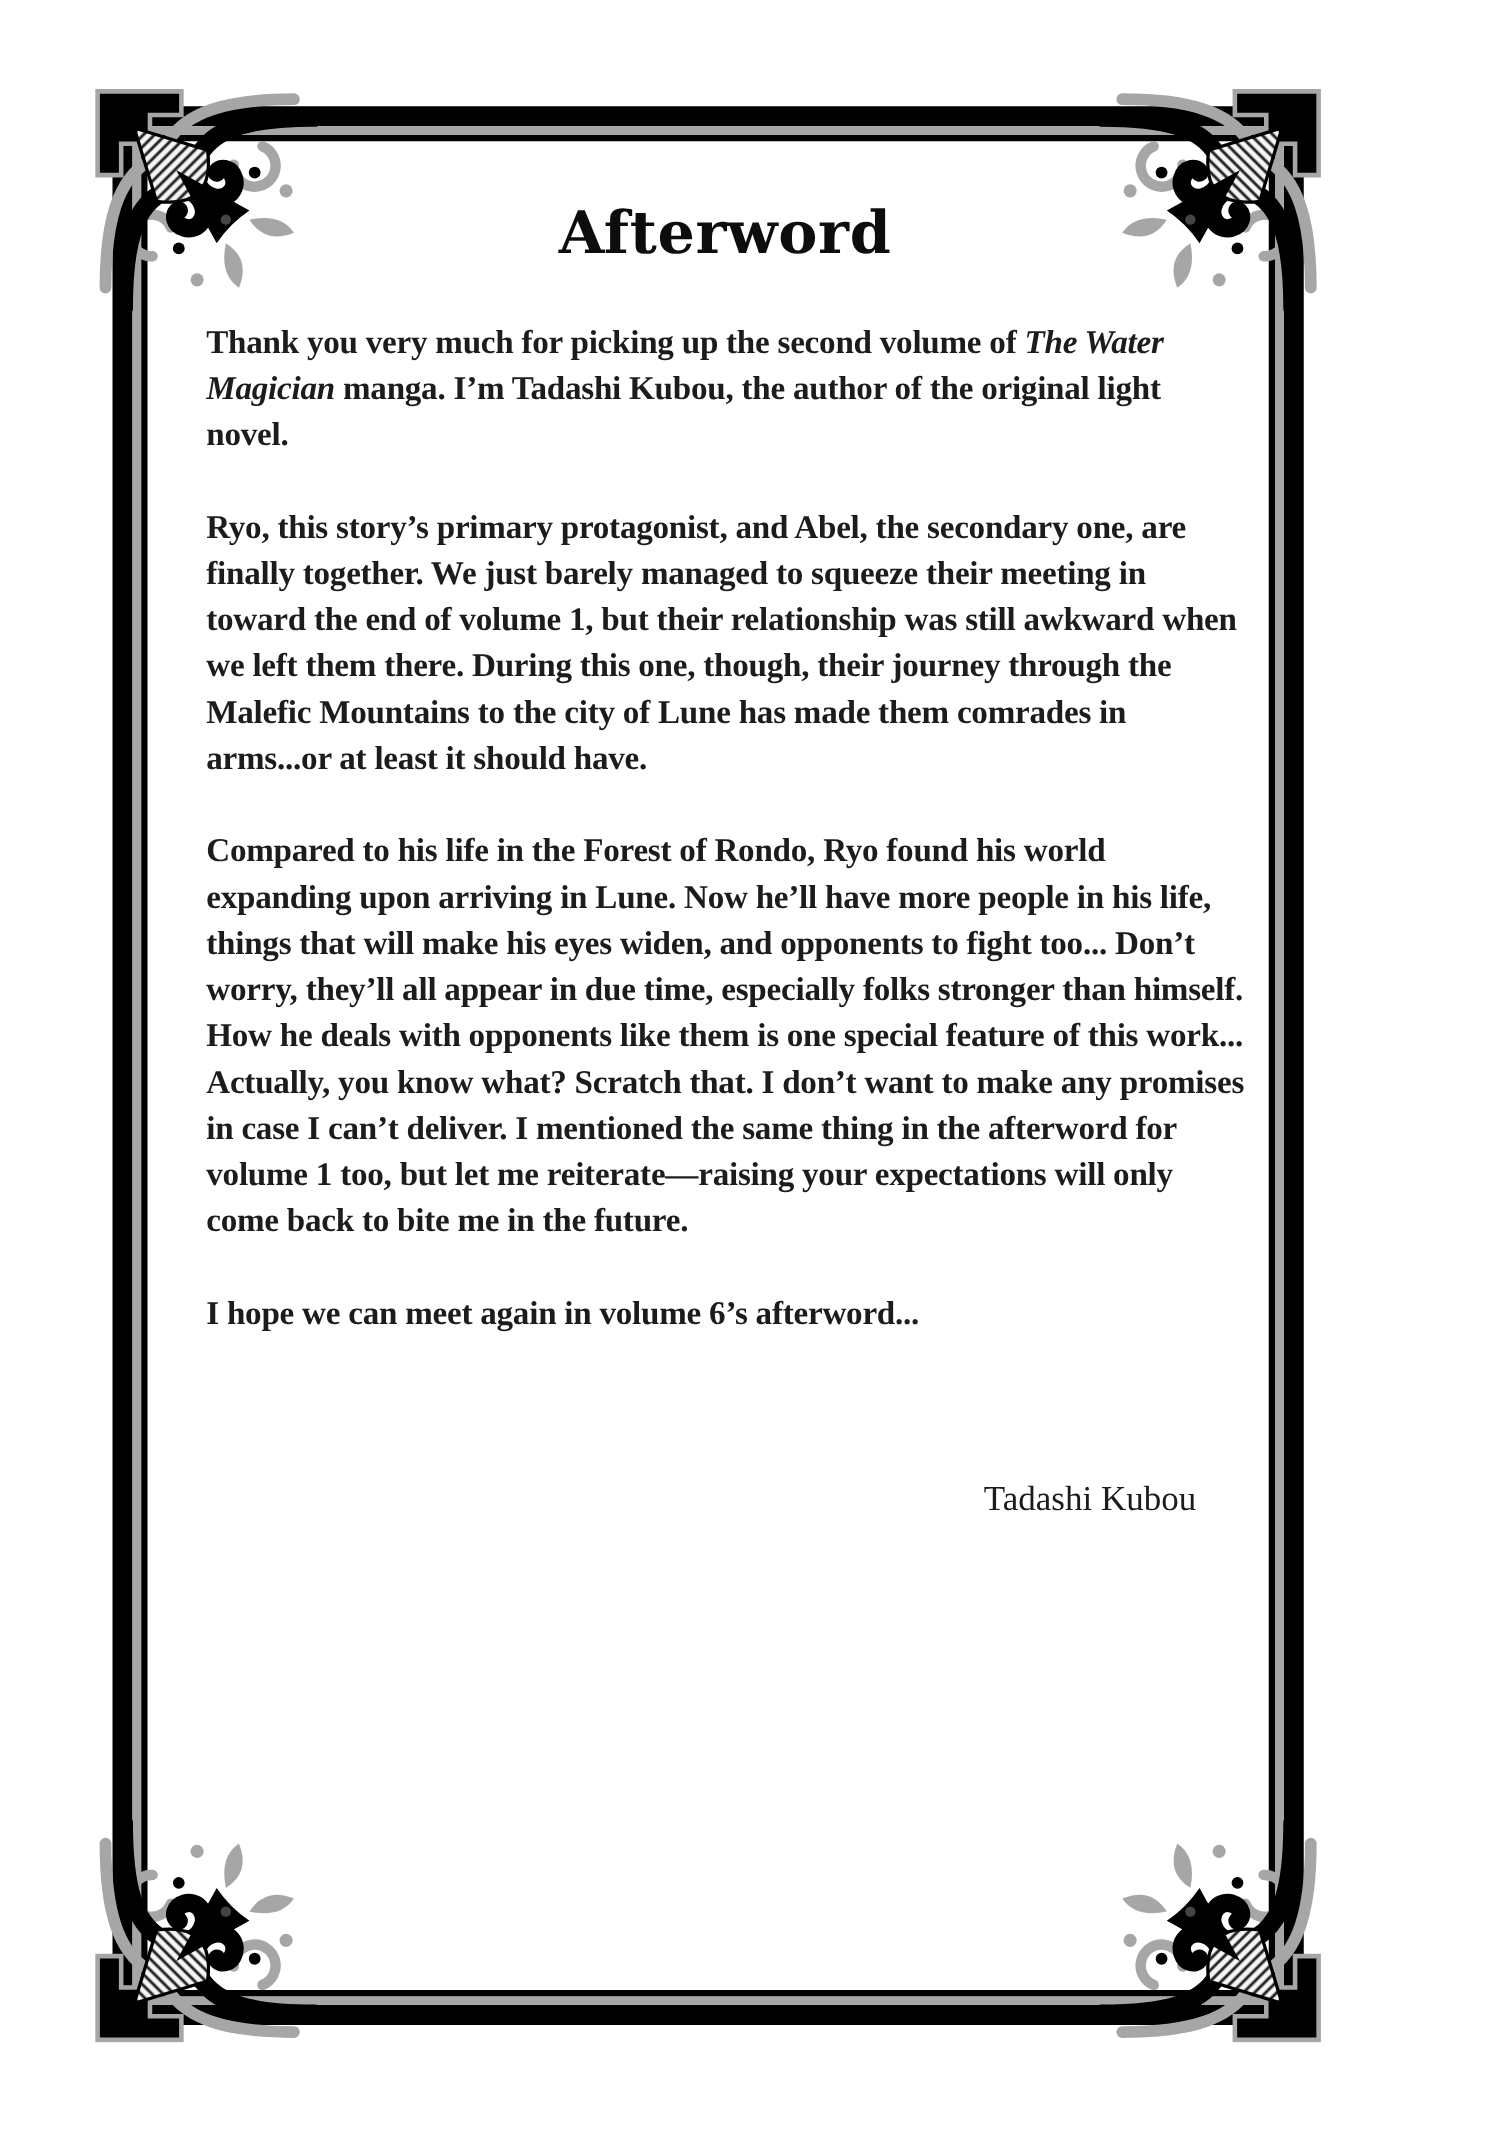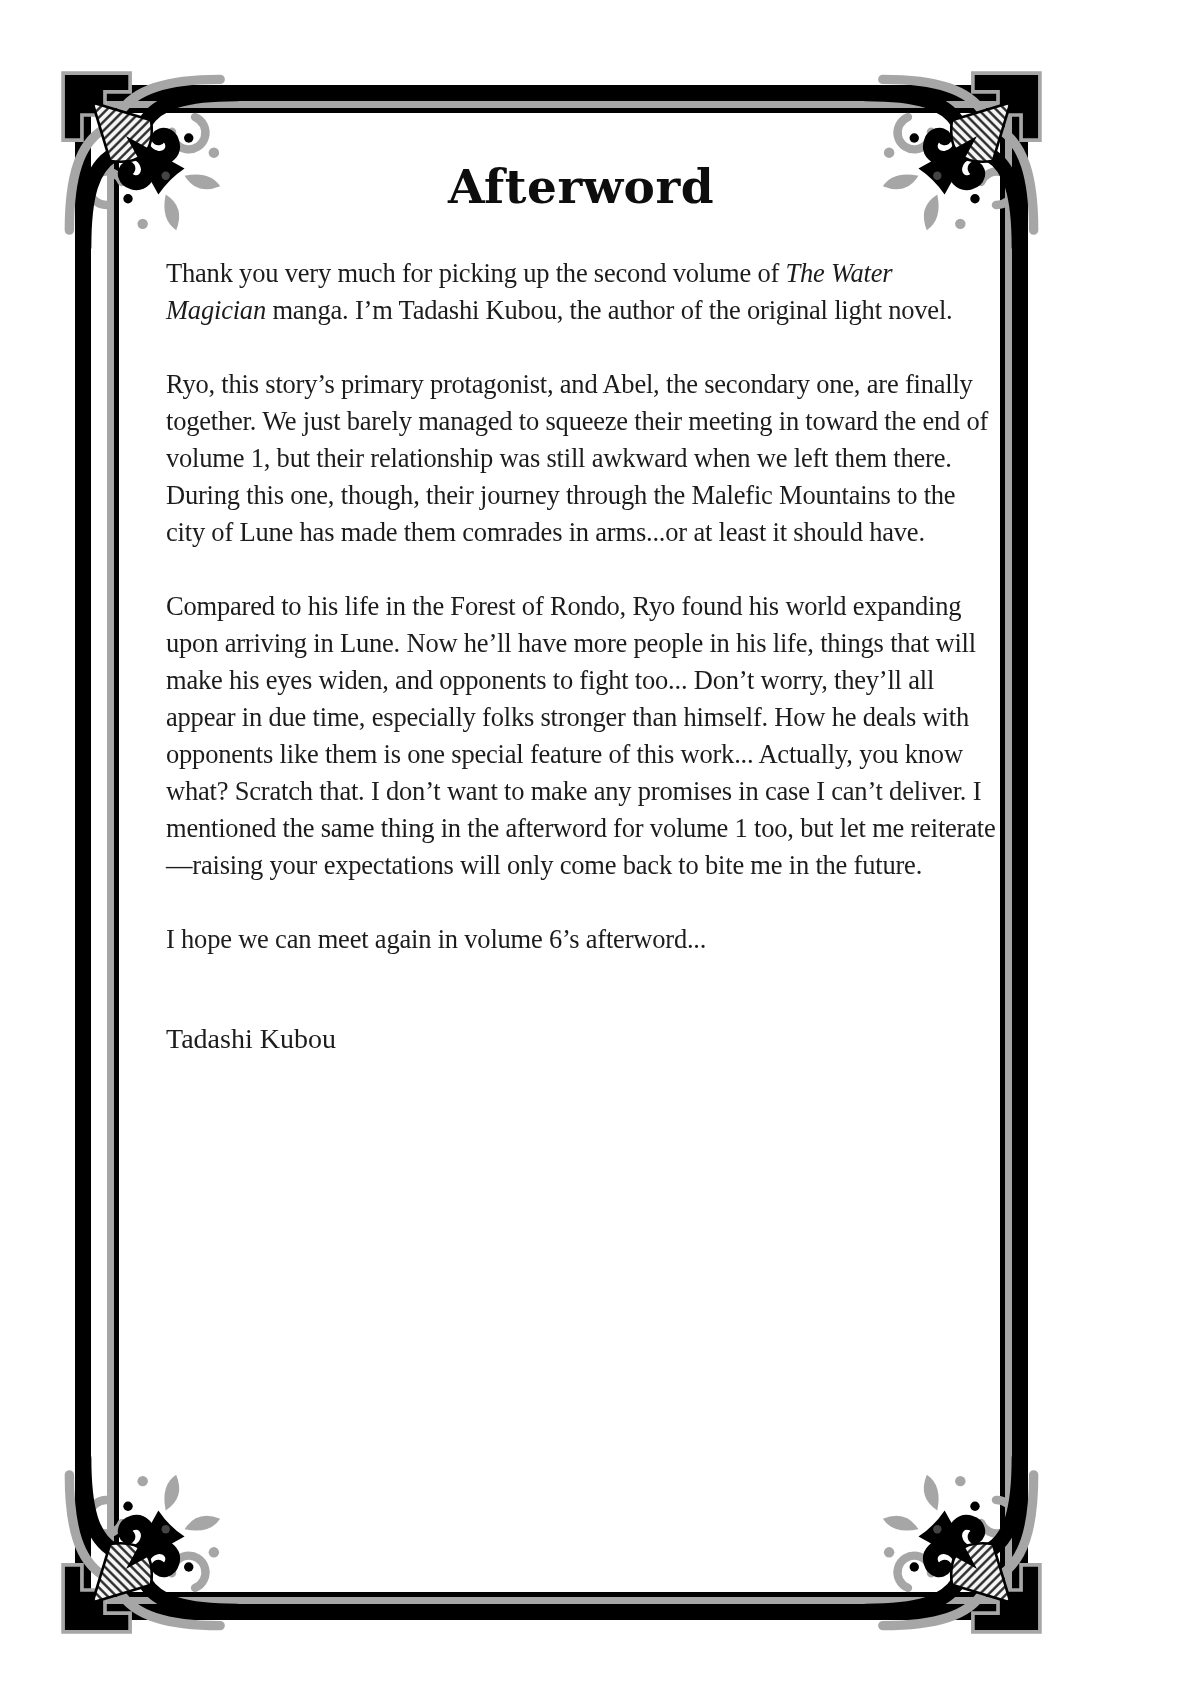--- a/index.html
+++ b/index.html
@@ -14,27 +14,26 @@
     position: relative;
     width: 1200px;
     height: 1706px;
     background: #ffffff;
     font-family: "Liberation Serif", "DejaVu Serif", serif;
     color: #1b1b1b;
   }
   
   .frame {
     position: absolute;
-    left: 75px;
+    left: 90px;
     top: 85px;
     width: 953px;
     height: 1535px;
     box-sizing: border-box;
     border: 16px solid #000000;
-    padding-left: 16px;
   }
   .frame-mid {
     width: 100%;
     height: 100%;
     box-sizing: border-box;
     border: 7px solid #a6a6a6;
   }
   .frame-inner {
     width: 100%;
     height: 100%;
@@ -59,29 +58,31 @@
   }
   .bodytext {
     width: 832px;
     font-size: 26.5px;
     line-height: 37px;
     letter-spacing: -0.2px;
     color: #1c1c1c;
   }
   .bodytext p {
     margin: 0 0 37px 0;
+    font-weight: bold;
   }
   .bodytext em {
     font-style: italic;
   }
   .signature {
     width: 832px;
     box-sizing: border-box;
-    margin-top: 62px;
+    margin-top: 112px;
     padding-right: 40px;
+    text-align: right;
     font-size: 28px;
     line-height: 38px;
     color: #1c1c1c;
   }
   
   .corner {
     position: absolute;
     width: 178px;
     height: 178px;
     pointer-events: none;

